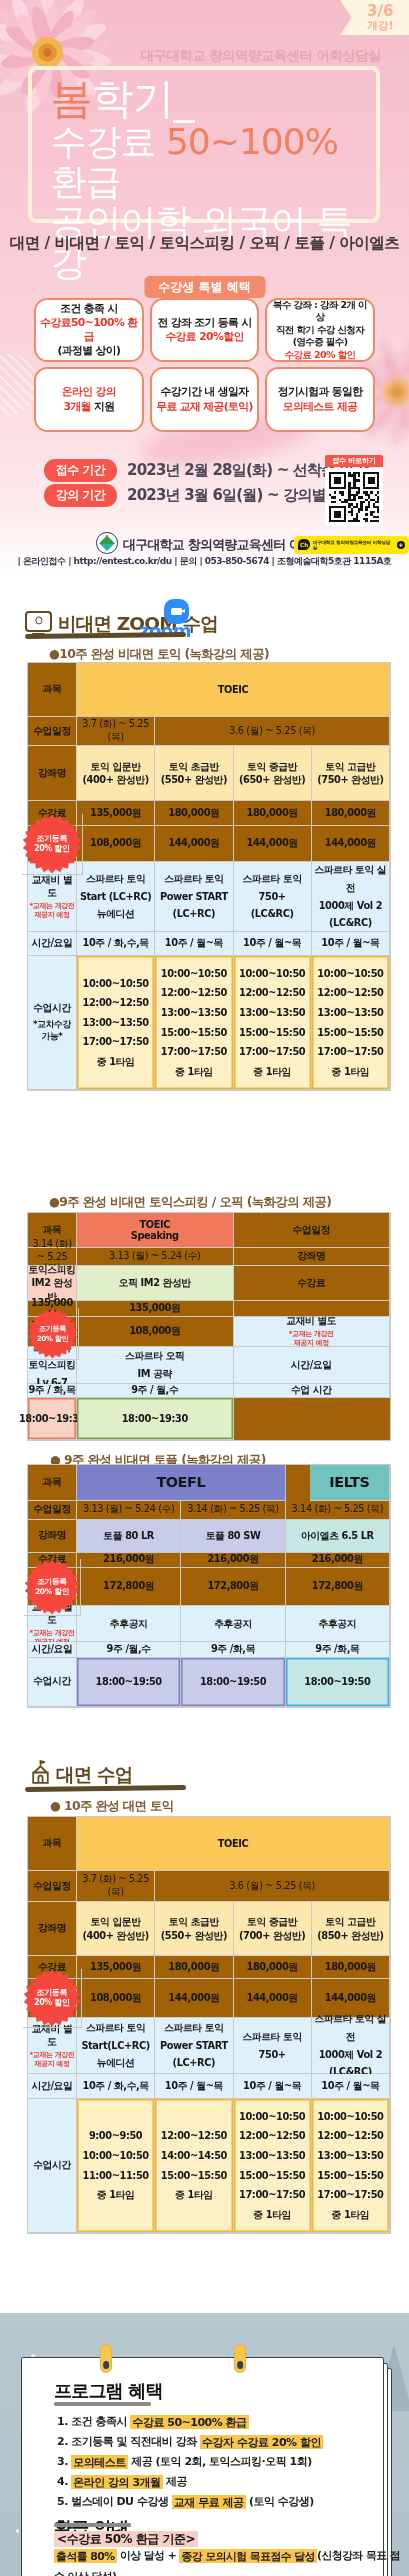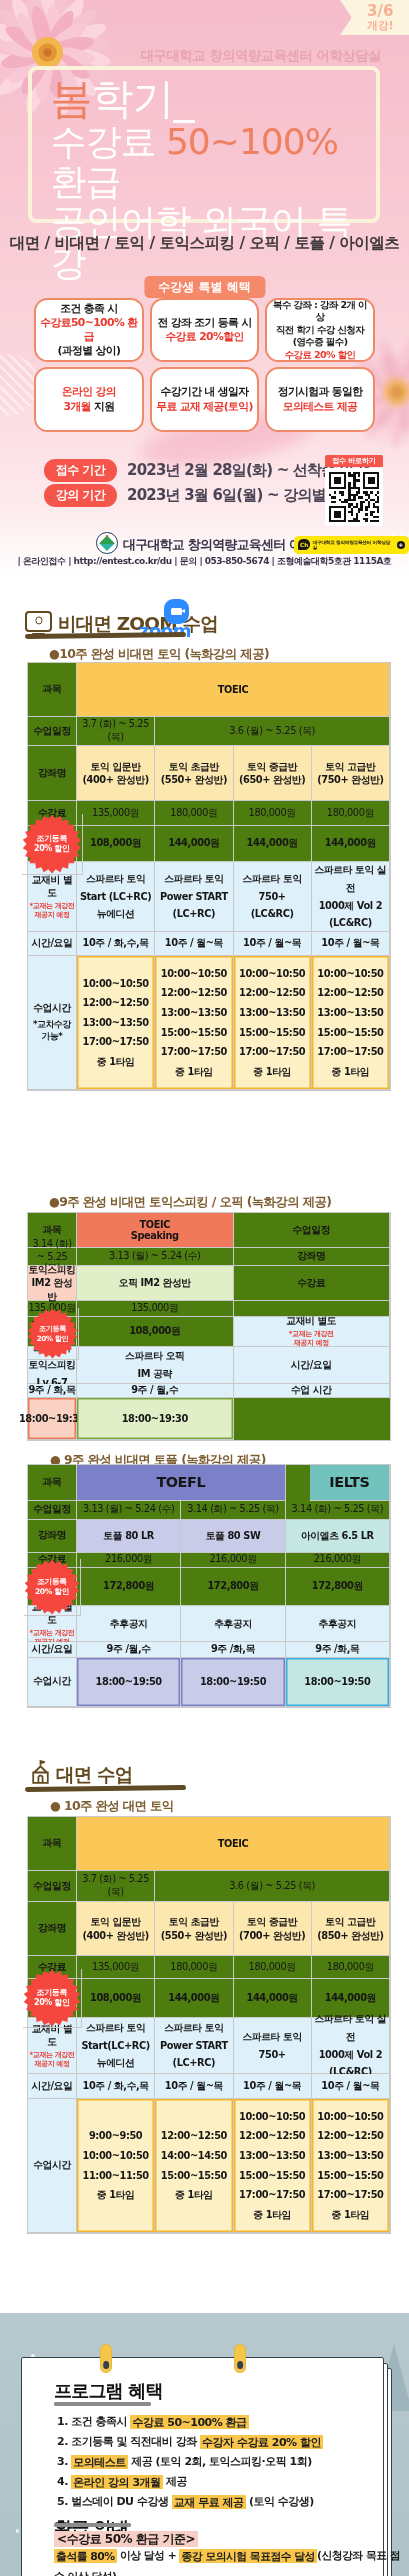--- a/index.html
+++ b/index.html
@@ -78,35 +78,35 @@
     border-radius:50%;transform:translate(-50%,-50%);}
   .monitor-icon::after{content:"";position:absolute;left:20%;bottom:-5.2px;width:60%;height:2.1px;background:#63491f;border-radius:1px;}
   .zoom-circ{width:25px;height:25px;border-radius:38%;background:#2d8cff;display:flex;align-items:center;justify-content:center;}
   .zoom-cam{width:10.3px;height:6.7px;background:#fff;border-radius:1.5px;position:relative;}
   .zoom-cam::after{content:"";position:absolute;right:-3.6px;top:0.5px;border-left:4.1px solid #fff;
     border-top:2.6px solid transparent;border-bottom:2.6px solid transparent;transform:scaleX(-1);}
   .zoom-word{font-size:18px;font-weight:800;color:#2d8cff;letter-spacing:-0.5px;}
   .school-icon svg{stroke:#63491f;fill:none;stroke-width:3.4;}
   .tbl-head{font-size:12.4px;font-weight:800;color:#7d5c31;letter-spacing:-0.6px;}
 
-  .tbl{position:absolute;display:grid;background:#4d7c0f;border:0.5px solid #c9c9c9;width:364px;}
+  .tbl{position:absolute;display:grid;background:#a16207;border:0.5px solid #c9c9c9;width:364px;}
   .tbl>div{border-right:0.5px solid #c9c9c9;border-bottom:0.5px solid #c9c9c9;display:flex;flex-direction:column;
     align-items:center;justify-content:center;text-align:center;font-size:9.8px;color:#161616;letter-spacing:-0.4px;}
   .lab{font-weight:800;font-size:10px;}
   .sub-big{font-size:15.5px;font-weight:800;color:#fff;letter-spacing:0;}
   .sub-mid{font-size:13.4px;font-weight:800;color:#fff;line-height:1.15;}
   .bg-gold{background:#fbc757;}
   .bg-lgold{background:#fce7ae;}
   .bg-blue{background:#def1fb;}
   .bg-salmon{background:#f0795b;} .bg-lsalmon{background:#fad2c4;}
   .bg-green{background:#a5c876;} .bg-lgreen{background:#e0efc8;}
   .bg-purple{background:#7b80c8;} .bg-lpurple{background:#c9cce9;}
   .bg-teal{background:#72c3bd;} .bg-lteal{background:#c5e7e3;}
   .crs{font-weight:800;font-size:10.6px;line-height:1.35;}
-  .fee{font-weight:400;font-size:10.3px;}
+  .fee{font-weight:700;font-size:10.3px;}
   .early{font-weight:800;font-size:10.3px;color:#f0352b;}
   .book{font-weight:700;line-height:1.8;}
   .note-red{color:#e9392e;font-size:7px;font-weight:700;line-height:1.25;margin-top:2.1px;}
   .week{font-weight:800;}
   .time-cell{line-height:2.0;font-weight:600;}
   .bd-gold{box-shadow:inset 0 0 0 1.5px #f7b52c;background:#fdf0c5;}
   .bd-salmon{box-shadow:inset 0 0 0 1.5px #f0795b;background:#fad2c4;}
   .bd-green{box-shadow:inset 0 0 0 1.5px #79a73e;background:#e0efc8;}
   .bd-purple{box-shadow:inset 0 0 0 1.5px #7b80c8;background:#c9cce9;}
   .bd-blue{box-shadow:inset 0 0 0 1.5px #35aee3;background:#c5e7e3;}

